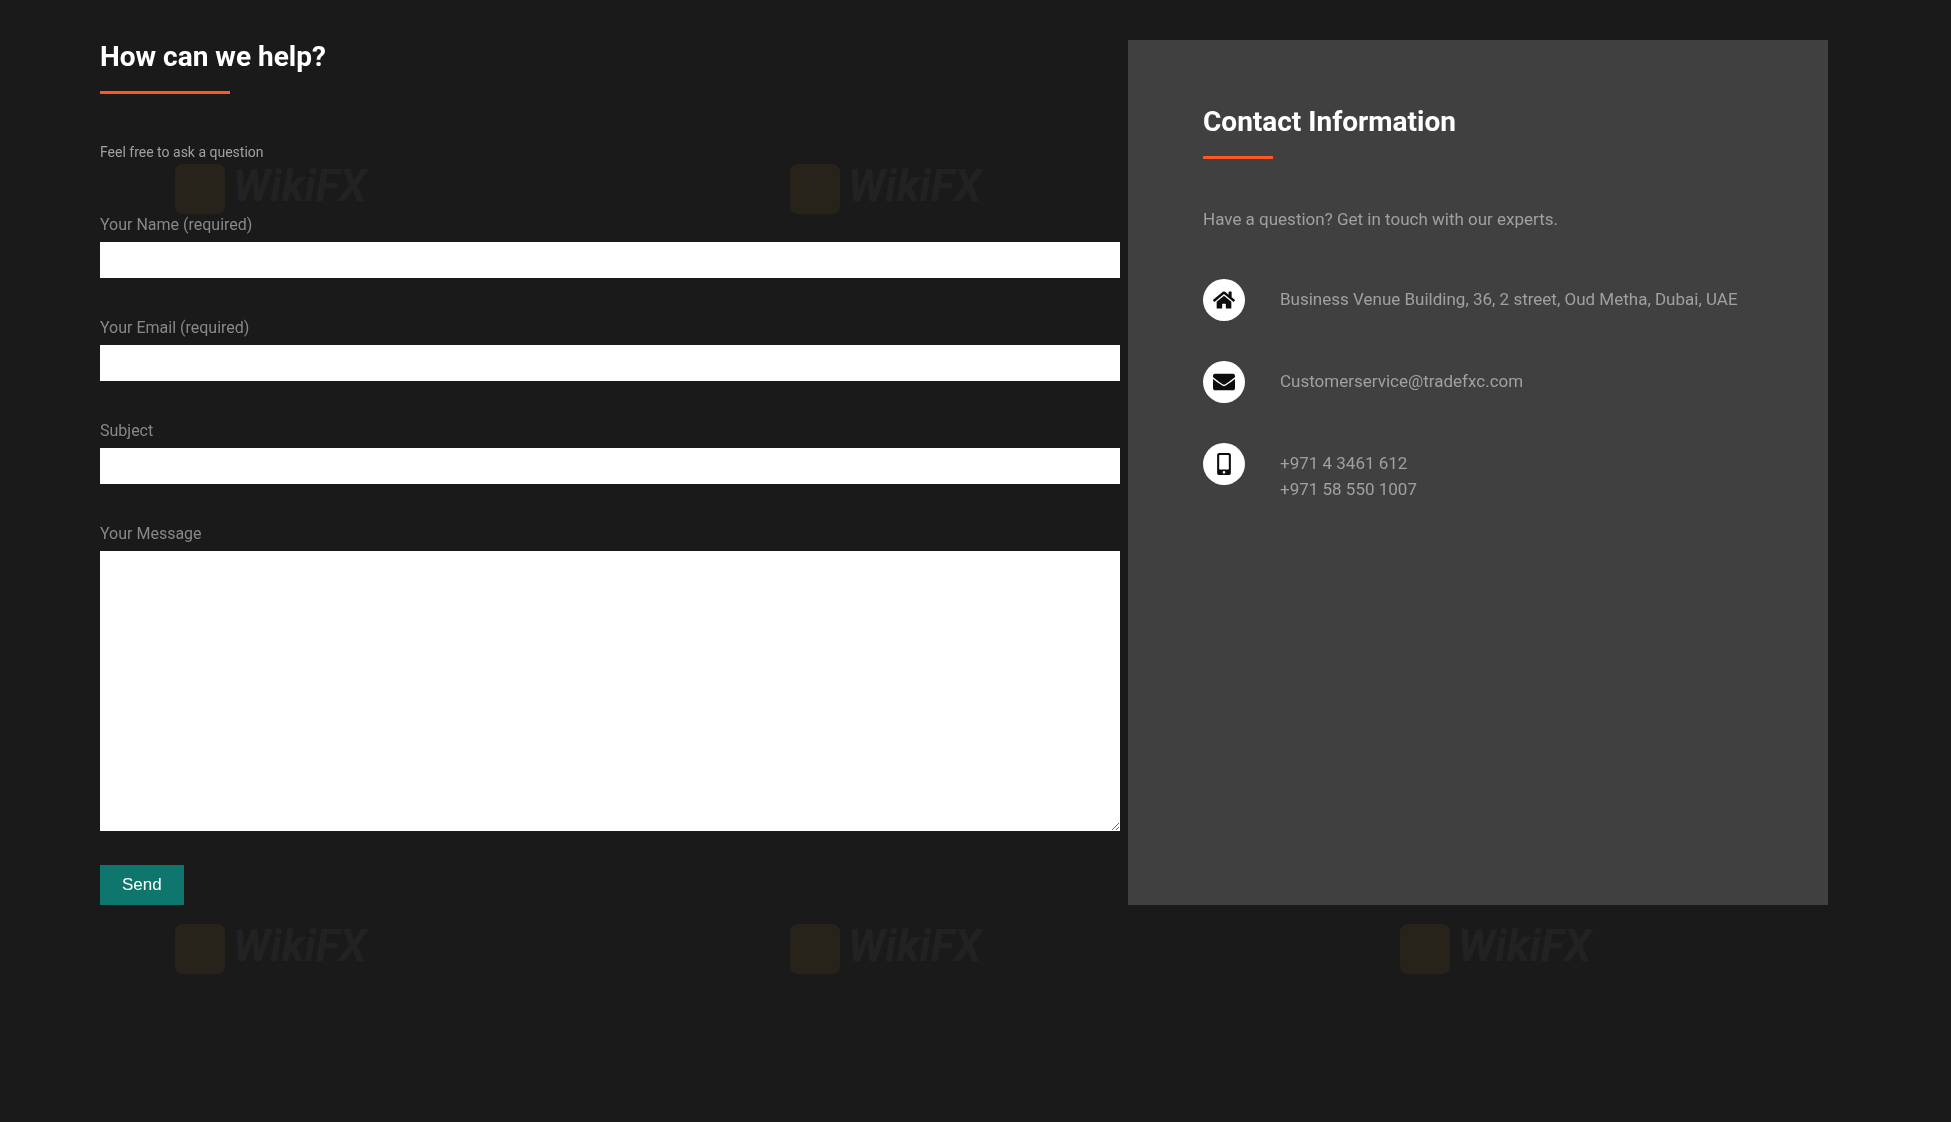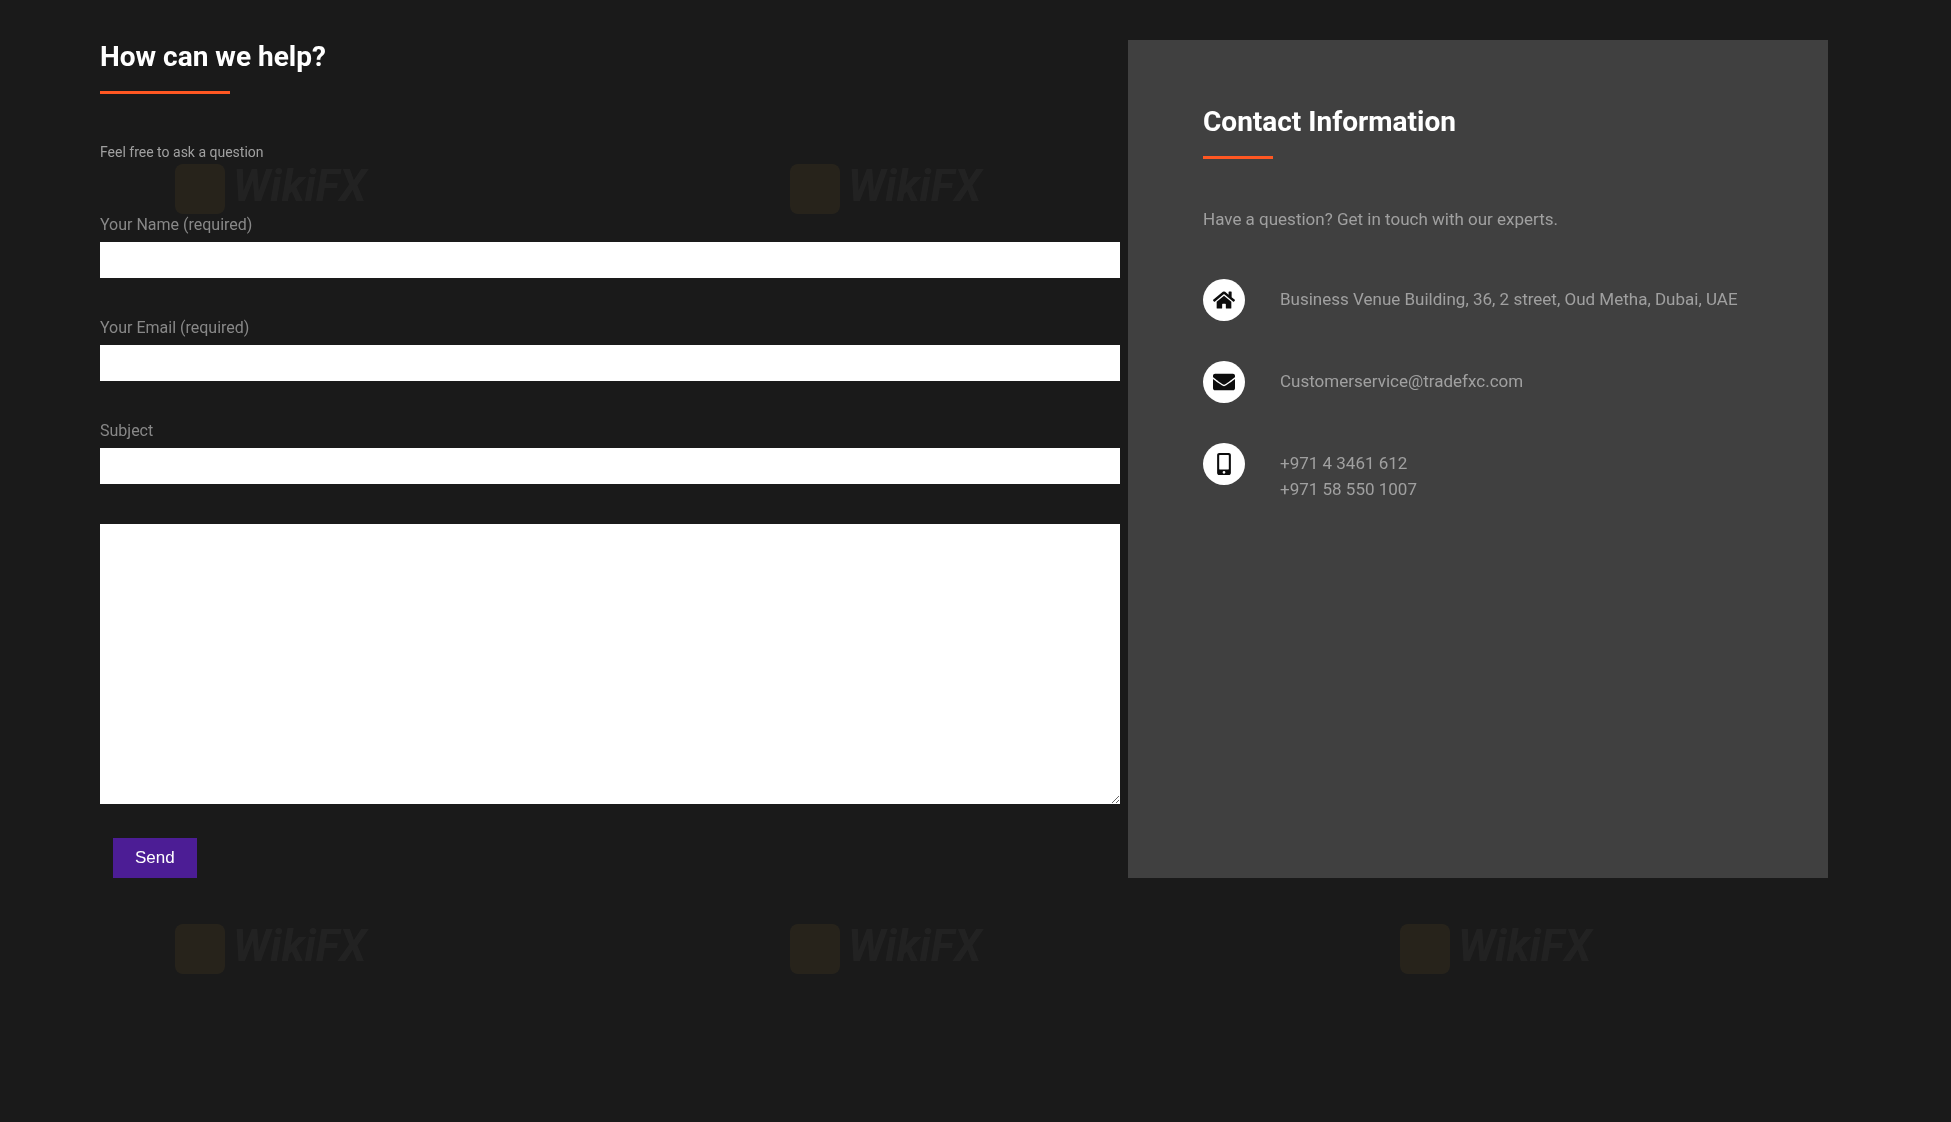--- a/index.html
+++ b/index.html
@@ -86,28 +86,27 @@
     background-color: #ffffff;
     border: none;
     padding: 10px;
     font-size: 15px;
     color: #333333;
     height: 280px;
     resize: both;
     font-family: inherit;
   }
   .send-button {
-    background-color: #4c1d95;
+    background-color: #0f766e;
     color: #ffffff;
     border: none;
     padding: 10px 22px;
     font-size: 17px;
     cursor: pointer;
     margin-top: 8px;
-    margin-left: 13px;
   }
   .sidebar {
     width: 700px;
     background-color: #404040;
     padding: 65px 75px;
     min-height: 770px;
   }
   .sidebar-title {
     color: #ffffff;
     font-size: 28px;
@@ -184,20 +183,21 @@
       <label class="form-label">Your Email (required)</label>
       <input type="email" class="form-input" style="">
     </div>
 
     <div class="form-field">
       <label class="form-label">Subject</label>
       <input type="text" class="form-input" style="">
     </div>
 
     <div class="form-field">
+      <label class="form-label">Your Message</label>
       <textarea class="form-textarea" style=""></textarea>
     </div>
 
     <button class="send-button">Send</button>
   </div>
 
   <div class="sidebar">
     <h2 class="sidebar-title">Contact Information</h2>
     <div class="sidebar-underline"></div>
     <p class="sidebar-subtitle">Have a question? Get in touch with our experts.</p>

